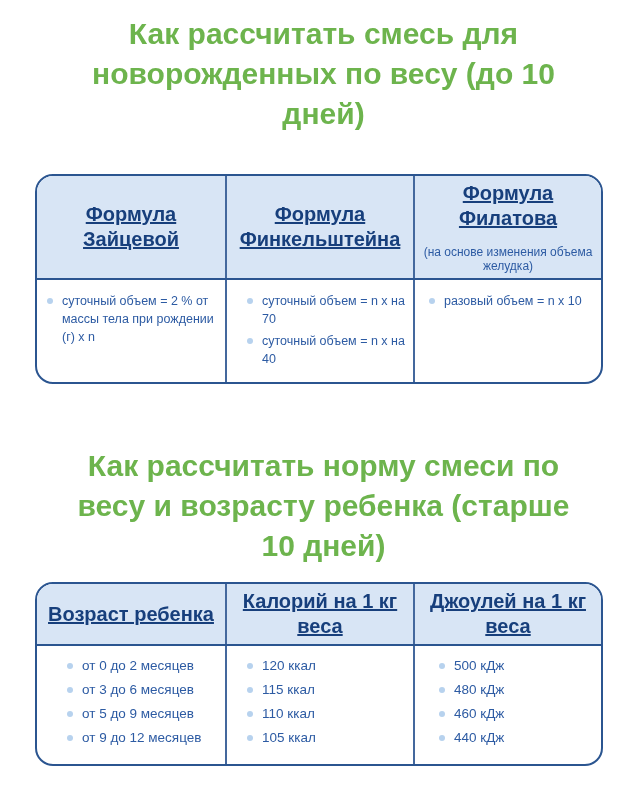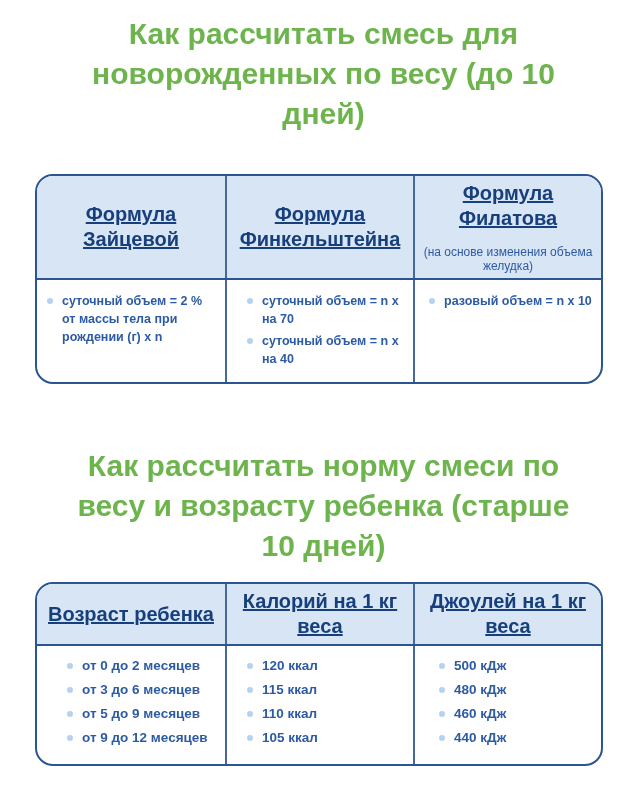--- a/index.html
+++ b/index.html
@@ -79,21 +79,21 @@
   .t1 .td:nth-child(3) { }
   .t2 .td:nth-child(1) { padding-left: 30px; }
   .t2 .td:nth-child(2) { padding-left: 20px; }
   .t2 .td:nth-child(3) { padding-left: 24px; }
 
   .bullet-line {
     display: flex;
     align-items: flex-start;
     color: #2d5ba3;
     font-size: 12.5px;
-    font-weight: bold;
+    font-weight: normal;
     line-height: 18px;
     margin-bottom: 4px;
   }
   .t2 .bullet-line {
     font-size: 13.5px;
     line-height: 16px;
     margin-bottom: 8px;
   }
   .dot {
     flex: none;

